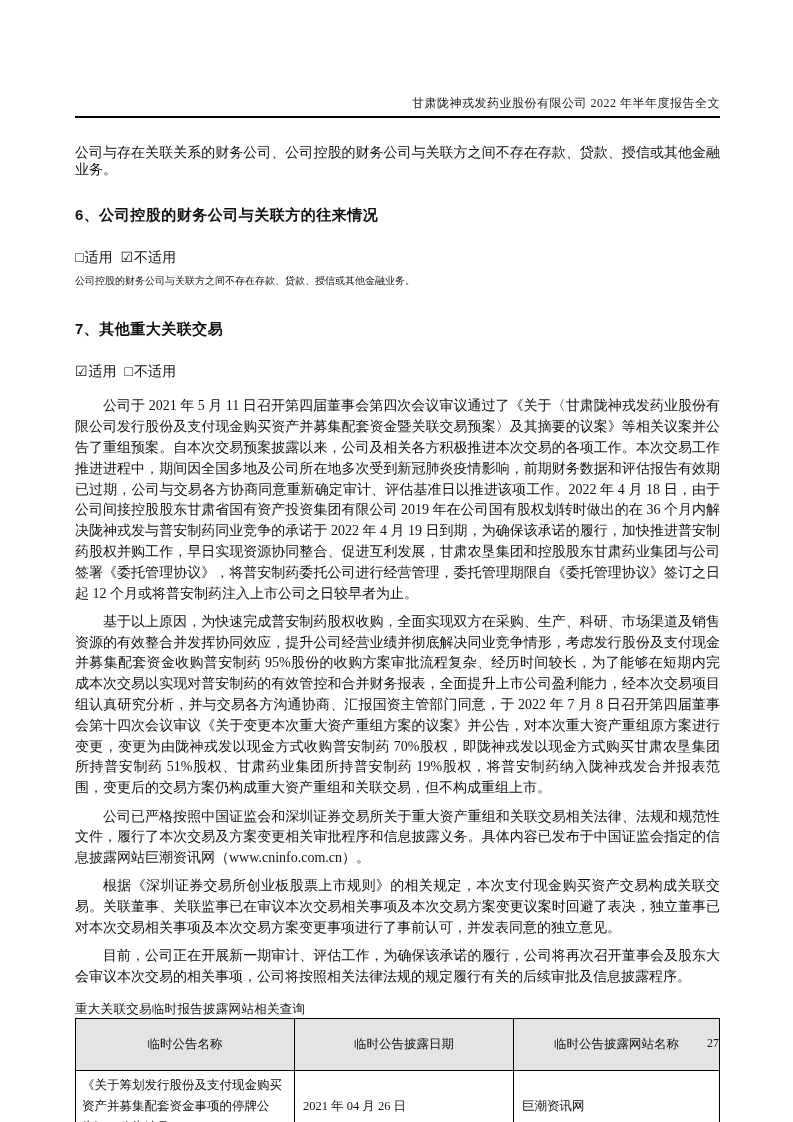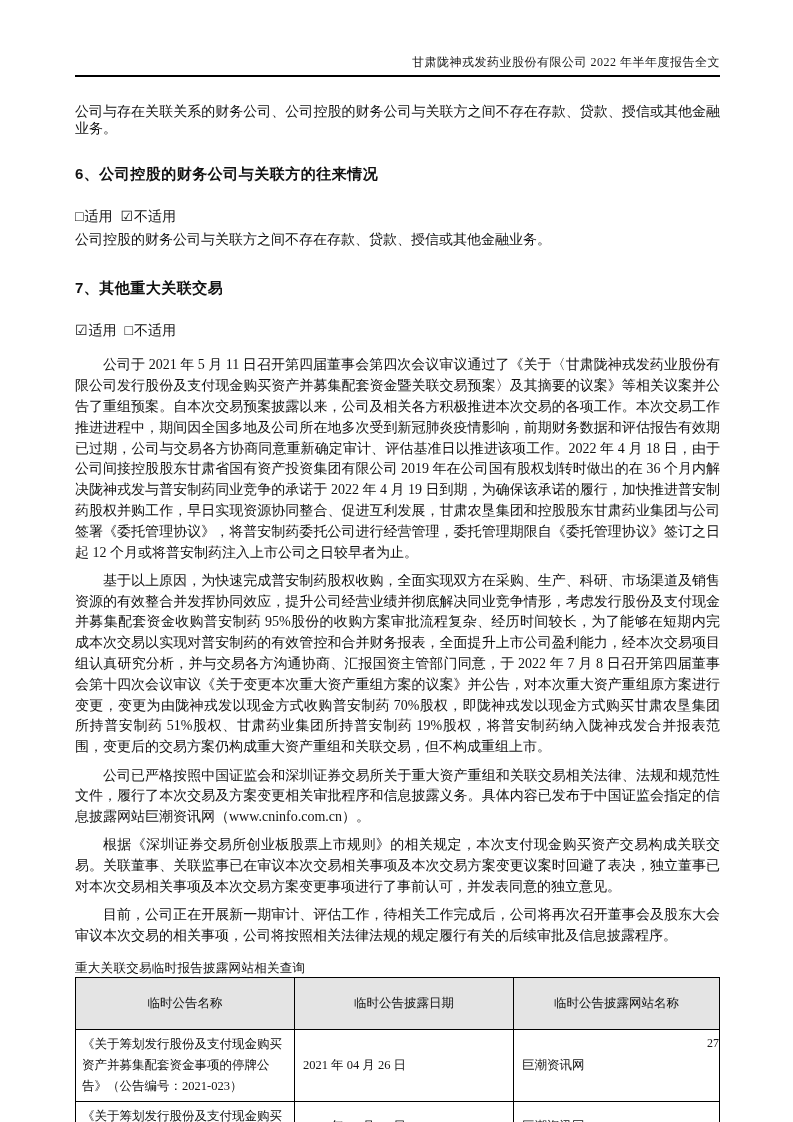--- a/index.html
+++ b/index.html
@@ -18,20 +18,21 @@
     overflow: hidden;
   }
   .page-header {
     padding-top: 54px;
     padding-bottom: 4px;
     border-bottom: 2px solid #000000;
     text-align: right;
     font-size: 12px;
     letter-spacing: 0.5px;
     color: #1a1a1a;
+    margin-top: 41px;
   }
   .intro-para {
     margin-top: 26px;
     font-size: 14px;
     line-height: 17px;
     text-align: justify;
   }
   .section-heading {
     margin-top: 28px;
     font-size: 15px;
@@ -41,21 +42,21 @@
   }
   .applicability {
     margin-top: 23px;
     font-size: 14px;
     line-height: 20.8px;
   }
   .applicability .cb-group { margin-right: 8px; }
   .applicability .cb-icon { margin-right: 1px; }
   .plain-line {
     margin-top: 2px;
-    font-size: 14px;
+    font-size: 10px;
     line-height: 20.8px;
     text-align: justify;
   }
   .body-paragraphs { margin-top: 14px; }
   .body-paragraphs p {
     font-size: 14px;
     line-height: 20.8px;
     text-align: justify;
     text-indent: 2em;
     margin-bottom: 7.5px;
@@ -123,21 +124,21 @@
 
   <div class="applicability">
     <span class="cb-group"><span class="cb-icon">☑</span><span>适用</span></span><span class="cb-group"><span class="cb-icon">□</span><span>不适用</span></span>
   </div>
 
   <div class="body-paragraphs">
     <p>公司于 2021 年 5 月 11 日召开第四届董事会第四次会议审议通过了《关于〈甘肃陇神戎发药业股份有限公司发行股份及支付现金购买资产并募集配套资金暨关联交易预案〉及其摘要的议案》等相关议案并公告了重组预案。自本次交易预案披露以来，公司及相关各方积极推进本次交易的各项工作。本次交易工作推进进程中，期间因全国多地及公司所在地多次受到新冠肺炎疫情影响，前期财务数据和评估报告有效期已过期，公司与交易各方协商同意重新确定审计、评估基准日以推进该项工作。2022 年 4 月 18 日，由于公司间接控股股东甘肃省国有资产投资集团有限公司 2019 年在公司国有股权划转时做出的在 36 个月内解决陇神戎发与普安制药同业竞争的承诺于 2022 年 4 月 19 日到期，为确保该承诺的履行，加快推进普安制药股权并购工作，早日实现资源协同整合、促进互利发展，甘肃农垦集团和控股股东甘肃药业集团与公司签署《委托管理协议》，将普安制药委托公司进行经营管理，委托管理期限自《委托管理协议》签订之日起 12 个月或将普安制药注入上市公司之日较早者为止。</p>
     <p>基于以上原因，为快速完成普安制药股权收购，全面实现双方在采购、生产、科研、市场渠道及销售资源的有效整合并发挥协同效应，提升公司经营业绩并彻底解决同业竞争情形，考虑发行股份及支付现金并募集配套资金收购普安制药 95%股份的收购方案审批流程复杂、经历时间较长，为了能够在短期内完成本次交易以实现对普安制药的有效管控和合并财务报表，全面提升上市公司盈利能力，经本次交易项目组认真研究分析，并与交易各方沟通协商、汇报国资主管部门同意，于 2022 年 7 月 8 日召开第四届董事会第十四次会议审议《关于变更本次重大资产重组方案的议案》并公告，对本次重大资产重组原方案进行变更，变更为由陇神戎发以现金方式收购普安制药 70%股权，即陇神戎发以现金方式购买甘肃农垦集团所持普安制药 51%股权、甘肃药业集团所持普安制药 19%股权，将普安制药纳入陇神戎发合并报表范围，变更后的交易方案仍构成重大资产重组和关联交易，但不构成重组上市。</p>
     <p>公司已严格按照中国证监会和深圳证券交易所关于重大资产重组和关联交易相关法律、法规和规范性文件，履行了本次交易及方案变更相关审批程序和信息披露义务。具体内容已发布于中国证监会指定的信息披露网站巨潮资讯网（www.cninfo.com.cn）。</p>
     <p>根据《深圳证券交易所创业板股票上市规则》的相关规定，本次支付现金购买资产交易构成关联交易。关联董事、关联监事已在审议本次交易相关事项及本次交易方案变更议案时回避了表决，独立董事已对本次交易相关事项及本次交易方案变更事项进行了事前认可，并发表同意的独立意见。</p>
-    <p>目前，公司正在开展新一期审计、评估工作，待相关工作完成后，公司将再次召开董事会及股东大会审议本次交易的相关事项，公司将按照相关法律法规的规定履行有关的后续审批及信息披露程序。</p>
+    <p>目前，公司正在开展新一期审计、评估工作，为确保该承诺的履行，公司将再次召开董事会及股东大会审议本次交易的相关事项，公司将按照相关法律法规的规定履行有关的后续审批及信息披露程序。</p>
   </div>
 
   <div class="table-caption">重大关联交易临时报告披露网站相关查询</div>
 
   <table class="disclosure-table">
     <colgroup>
       <col class="col-name-w">
         <col class="col-date-w">
         <col class="col-site-w">
     </colgroup>

